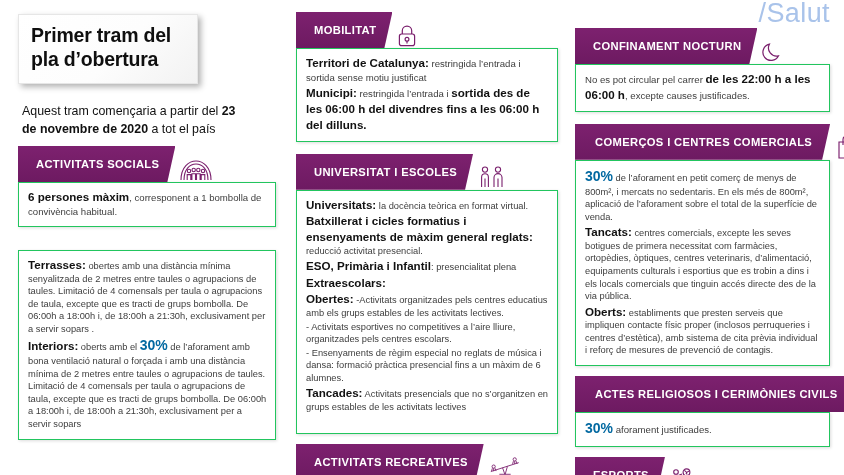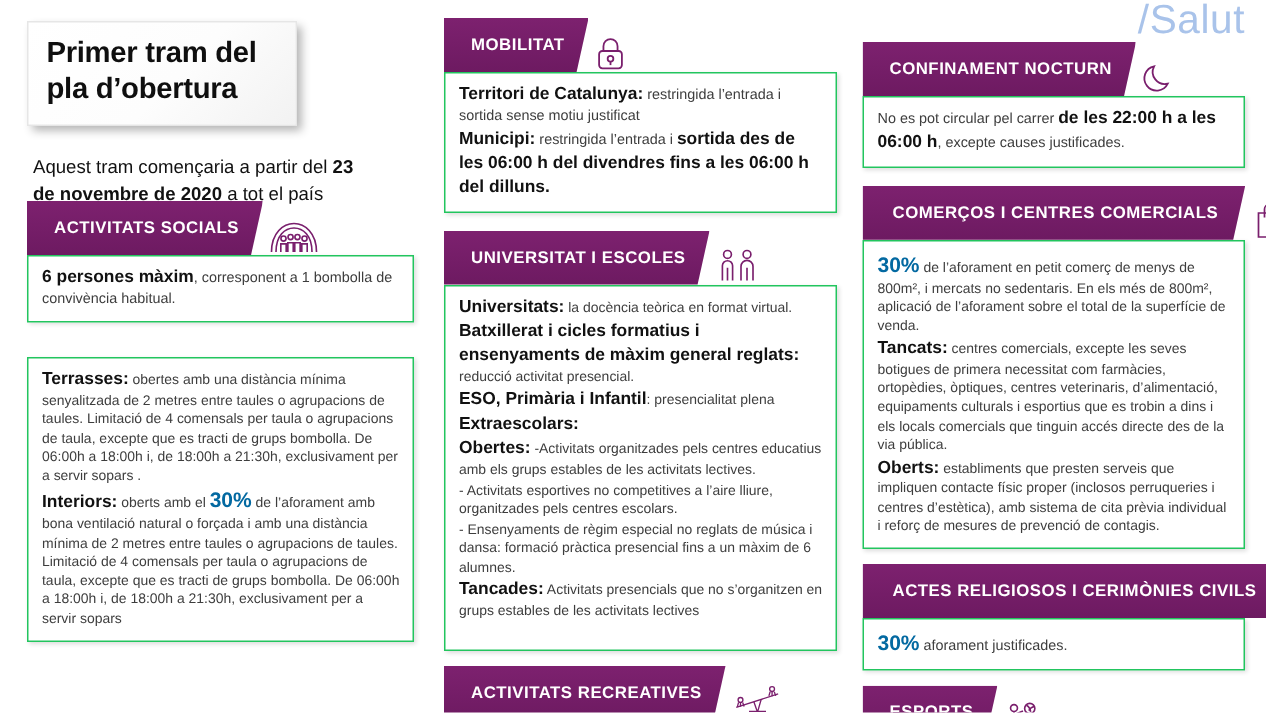--- a/index.html
+++ b/index.html
@@ -31,21 +31,21 @@
     color: #0f0f0f; letter-spacing: -.2px;
   }
   .subtitle {
     position: absolute; left: 22px; top: 87px; width: 230px;
     font-size: 12.4px; line-height: 1.42; color: #111; margin-top: 16px;
   }
   .subtitle b { font-weight: bold; }
 
   
   .col { position: absolute; }
-  .col-1 { left: 18px;  top: 144px; width: 258px; }
+  .col-1 { left: 18px;  top: 156px; width: 258px; }
   .col-2 { left: 296px; top: 22px;  width: 262px; }
   .col-3 { left: 575px; top: 38px;  width: 255px; }
 
   
   .block { position: relative; margin-bottom: 13px; }
 
   .hdr-row { display: flex; align-items: flex-end; height: 26px; }
   .pill {
     position: relative;
     height: 36px;

